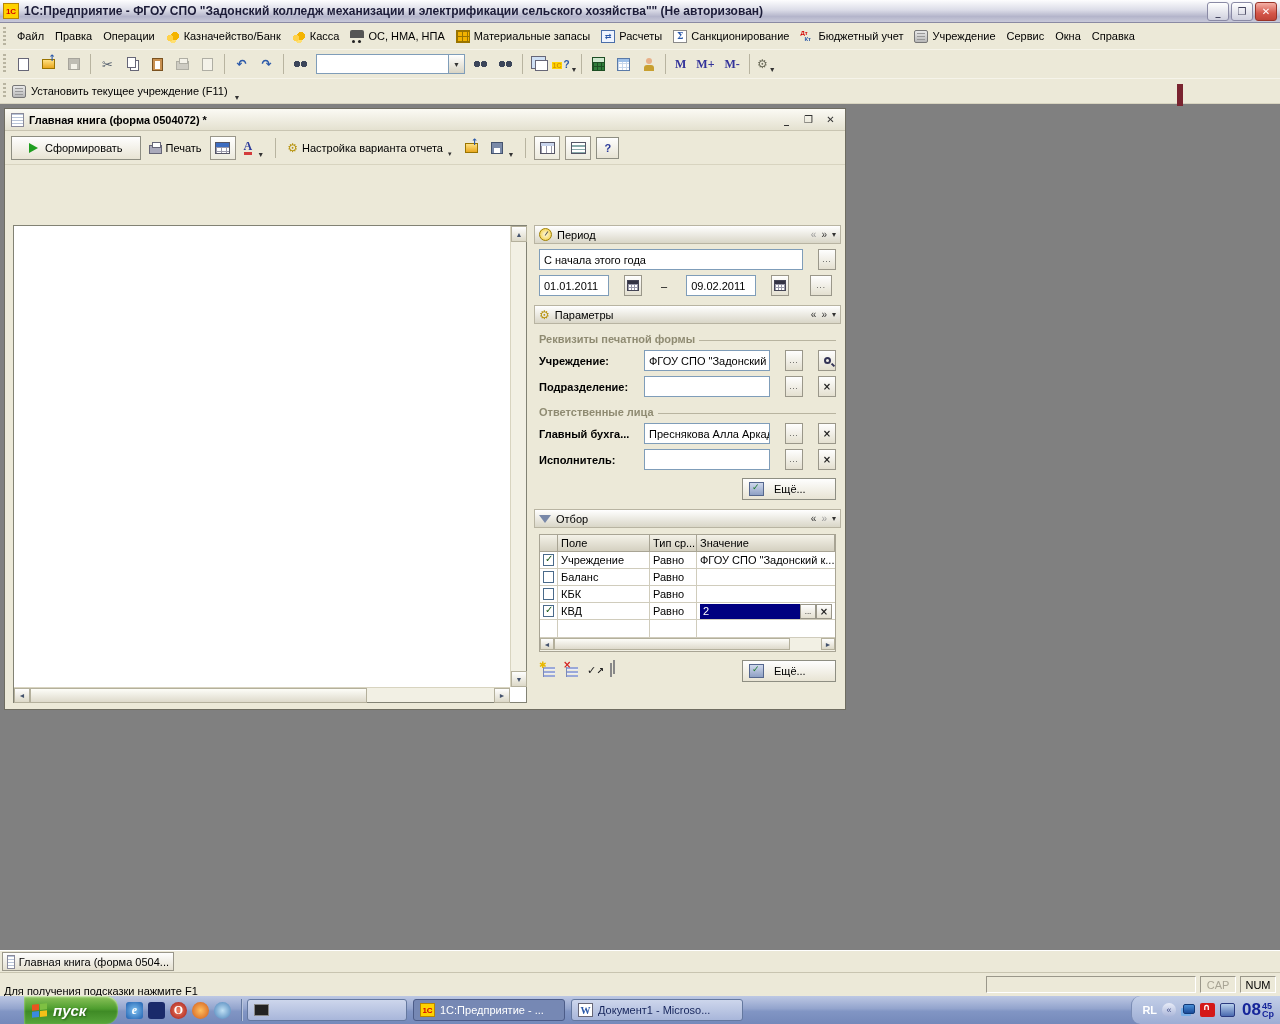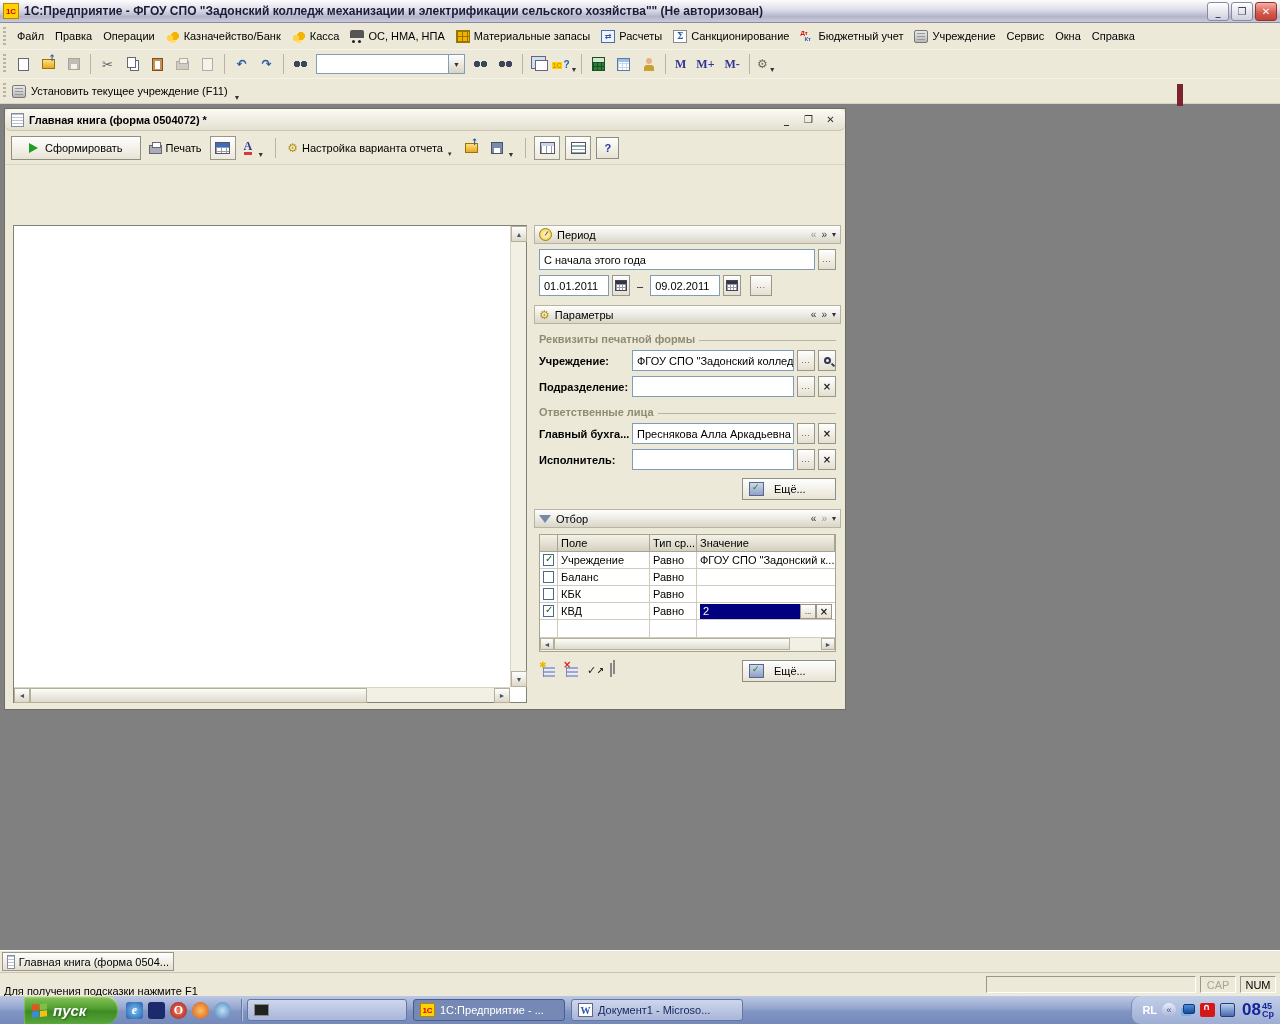--- a/index.html
+++ b/index.html
@@ -83,21 +83,21 @@
   .ico-user::before { content:""; position:absolute; left:3px; top:0; width:6px; height:6px; border-radius:50%; background:#e8b088; }
   .ico-user::after { content:""; position:absolute; left:1px; bottom:0; width:10px; height:6px; border-radius:3px 3px 0 0; background:#c8a030; }
   .mem-btn { font: bold 12px "Liberation Serif", serif; color:#33339a; padding:0 4px; }
   .ico-tools { font: 12px "DejaVu Sans", sans-serif; color:#6a6a58; }
 
   
   .mdi { position:absolute; left:0; top:104px; right:0; height:846px; background:#808080; }
   .artifact { position:absolute; left:1177px; top:-20px; width:6px; height:22px; background:#7a2430; }
   .report-window { position:absolute; left:4px; top:4px; width:842px; height:602px; background:#ece9d8; border:1px solid #6f6d61; }
   .rw-title { height:22px; background:linear-gradient(#fbfaf4,#e4e1d0); border-bottom:1px solid #c9c5b2;
-    display:flex; align-items:center; gap:5px; padding:0 6px;border-radius:6px; }
+    display:flex; align-items:center; gap:5px; padding:0 6px; }
   .rw-title .t { font-weight:bold; flex:1; }
   .rw-icon { width:13px; height:14px; background:#fff; border:1px solid #8a8a9a;
     background-image: repeating-linear-gradient(#b8c4d8 0 1px, transparent 1px 3px); background-position:0 3px; }
   .rw-btn { width:17px; height:15px; display:flex; align-items:center; justify-content:center;
     font: bold 10px "DejaVu Sans", sans-serif; color:#333; }
   .rw-tabs { height:55px; position:relative; border-bottom:1px solid #d8d4c0; }
   .rw-tab { position:absolute; left:8px; top:9px; width:92px; text-align:center; color:#2b3a9a; line-height:15px; }
   .rw-tabs .vline { position:absolute; left:104px; top:0; bottom:0; width:1px; background:#8b2f2f; }
   .rw-toolbar { height:34px; display:flex; align-items:center; gap:5px; padding:0 6px; border-bottom:1px solid #d8d4c0; }
   .btn3d { border:1px solid #8e8e82; background:linear-gradient(#fefefe,#e8e4d4); display:flex; align-items:center;
@@ -135,21 +135,21 @@
   .sec-hdr { height:19px; background:linear-gradient(#ffffff,#d9d6c7); border:1px solid #b8b4a2;
     display:flex; align-items:center; gap:5px; padding:0 4px; }
   .sec-hdr .hctl { margin-left:auto; display:flex; gap:5px; font-size:10px; color:#333; align-items:center; }
   .hctl .dim { color:#999; }
   .hctl .arr { font-size:8px; }
   .ico-clock { width:13px; height:13px; border-radius:50%; background:radial-gradient(#fffbe0,#f0c830); border:1px solid #a08000; position:relative; }
   .ico-clock::after { content:""; position:absolute; left:6px; top:2px; width:1px; height:5px; background:#555; transform:rotate(35deg); }
   .ico-funnel { width:0; height:0; border-left:6px solid transparent; border-right:6px solid transparent; border-top:8px solid #7888a8; margin-top:1px; }
   .ico-funnel::after { content:""; display:block; margin:0 0 0 -1px; }
 
-  .p-row { display:flex; align-items:center; gap:3px; margin:5px 5px 0 5px; }
+  .p-row { display:flex; align-items:center; gap:15px; margin:5px 5px 0 5px; }
   .field { height:21px; border:1px solid #7f9db9; background:#fff; display:flex; align-items:center; padding:0 4px; overflow:hidden; white-space:nowrap; }
   .fbtn { width:18px; height:21px; border:1px solid #9a978a; background:linear-gradient(#fefefe,#e4e0d0);
     display:flex; align-items:center; justify-content:center; font-size:9px; color:#222; flex:none; }
   .fbtn.dots { letter-spacing:1px; font-size:8px; }
   .date-field { width:70px; }
   .ico-minical { width:12px; height:11px; background:#fff; border:1px solid #445;
     background-image: linear-gradient(#334 0 3px, transparent 3px), linear-gradient(#99a 1px, transparent 1px), linear-gradient(90deg,#99a 1px, transparent 1px);
     background-size:100% 100%, 3px 3px, 3px 3px; }
   .ico-mag { width:7px; height:7px; border:2px solid #335; border-radius:50%; position:relative; }
   .ico-mag::after { content:""; position:absolute; left:5px; top:5px; width:4px; height:2px; background:#335; transform:rotate(45deg); }

